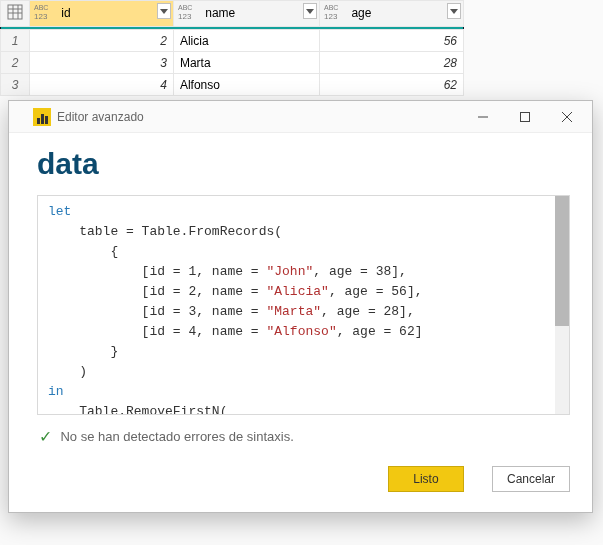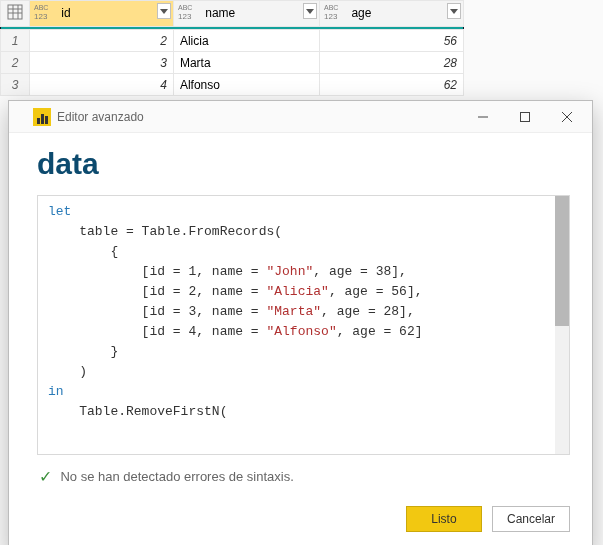--- a/index.html
+++ b/index.html
@@ -35,32 +35,32 @@
   .winbtn svg { width: 10px; height: 10px; stroke: #444; fill: none; stroke-width: 1; }
 
   .body { padding: 14px 22px 16px 28px; }
   .hdr { display: flex; align-items: flex-end; justify-content: space-between; margin-bottom: 14px; }
   .qname { font-size: 30px; font-weight: 700; color: #0c4a6e; }
   .hdr-right { display: flex; align-items: center; gap: 10px; }
   .preslink { font-size: 12px; color: #444; border-bottom: 1px dotted #888; padding-bottom: 1px; display: inline-flex; align-items: center; gap: 4px; }
   .preslink::after { content: ""; border-left: 4px solid transparent; border-right: 4px solid transparent; border-top: 5px solid #555; }
   .help { width: 18px; height: 18px; border-radius: 50%; background: #1a84d6; color: #fff; font-weight: bold; font-size: 12px; display: flex; align-items: center; justify-content: center; }
 
-  .code-wrap { border: 1px solid #d9d9d9; height: 260px; position: relative; background: #fff; }
+  .code-wrap { border: 1px solid #d9d9d9; height: 220px; position: relative; background: #fff; }
   .code { font-family: Consolas, "Courier New", monospace; font-size: 13px; line-height: 20px; white-space: pre; padding: 6px 10px; color: #333; overflow: hidden; height: 100%; }
   .kw { color: #2a7bb8; }
   .num-lit { color: #333; }
   .str { color: #b03030; }
   .scrollbar { position: absolute; right: 0; top: 0; width: 14px; height: 100%; background: #f1f1f1; }
   .thumb { position: absolute; right: 0; top: 0; width: 14px; height: 130px; background: #b8b8b8; }
 
   .status { display: flex; align-items: center; gap: 8px; color: #666; font-size: 13px; padding: 12px 0 20px 2px; }
   .check { color: #3a8f3a; font-size: 16px; }
 
-  .buttons { display: flex; justify-content: flex-end; gap: 10px; padding-bottom: 4px; }
+  .buttons { display: flex; justify-content: flex-end; gap: 28px; padding-bottom: 4px; }
   .btn { min-width: 76px; height: 26px; border: 1px solid #bdbdbd; background: #fff; font-size: 12px; color: #333; padding: 0 14px; display: inline-flex; align-items: center; justify-content: center; }
   .btn.primary { background: #f2c811; border-color: #cba80a; }
 
   .type-svg { width: 22px; height: 18px; }
   .table-icon-svg { width: 16px; height: 16px; }
 </style>
 </head>
 <body>
 
 <table class="grid">

